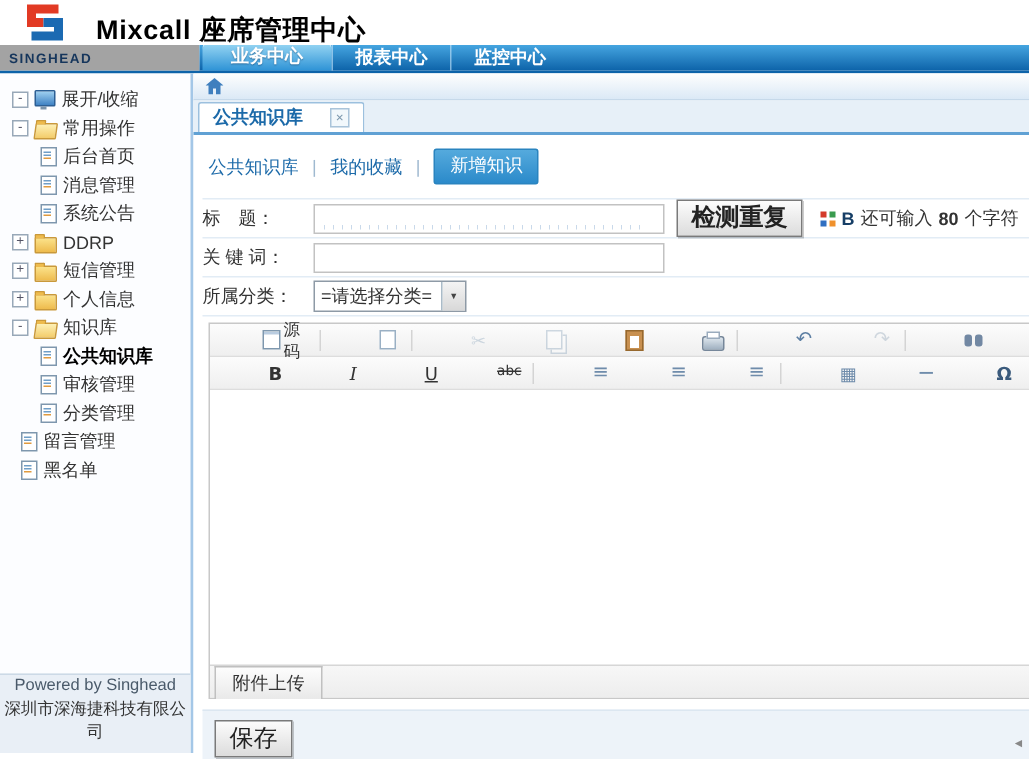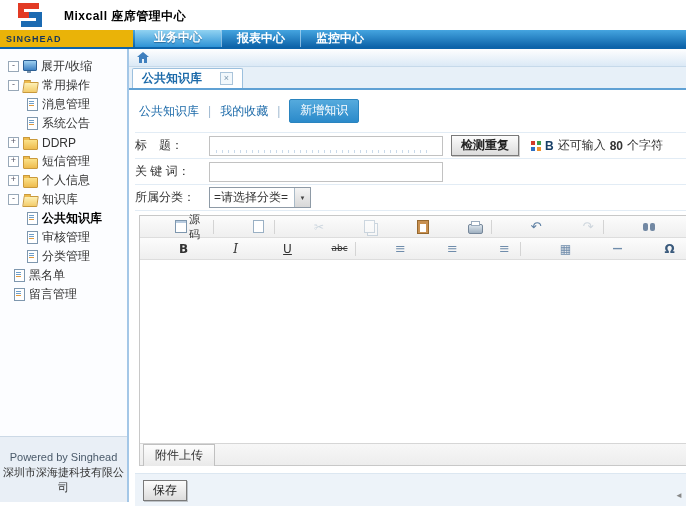--- a/index.html
+++ b/index.html
@@ -2,24 +2,24 @@
 <html><head>
 <meta charset="utf-8">
 <style>
   html,body{margin:0;padding:0;background:#fff;}
   .stage{position:relative;width:686px;height:506px;overflow:hidden;background:#fff;
          font-family:"Liberation Sans",sans-serif;font-size:12px;color:#333;}
 
   
   .header-top{height:30px;position:relative;background:#fff;}
   .logo{position:absolute;left:8px;top:2px;}
-  .app-title{position:absolute;left:64px;top:8px;font-size:12px;font-weight:bold;color:#000;letter-spacing:.5px;}
+  .app-title{position:absolute;left:64px;top:8px;font-size:18px;font-weight:bold;color:#000;letter-spacing:.5px;}
   .header-bottom{display:flex;height:17px;border-bottom:2px solid #0d63a9;}
   .brand-cell{width:127px;display:flex;align-items:center;padding-left:6px;
-              font-size:9px;font-weight:bold;color:#16365c;letter-spacing:1px;background:#eab308;}
+              font-size:9px;font-weight:bold;color:#16365c;letter-spacing:1px;background:#a3a3a3;}
   .nav-bar{flex:1;background:linear-gradient(#45a5e0,#0d63a9);display:flex;align-items:flex-end;padding-left:2px;}
   .nav-tab{line-height:17px;padding:0 15px;color:#fff;font-weight:bold;cursor:pointer;}
   .nav-tab + .nav-tab:not(.active){border-left:1px solid rgba(190,225,248,.65);}
   .nav-tab.active{height:19px;line-height:19px;margin-top:-2px;border-radius:4px 4px 0 0;
     background:linear-gradient(#9ddaf5,#2e93d6);box-shadow:inset 0 1px 0 rgba(255,255,255,.65);
     text-shadow:0 1px 1px rgba(0,40,80,.45);padding:0 19px;}
 
   
   .main-row{display:flex;height:453px;}
   .sidebar{width:127px;flex:0 0 auto;border-right:2px solid #a4c7e7;background:#fcfdff;position:relative;}
@@ -39,21 +39,21 @@
   .i-monitor::after{content:"";position:absolute;left:3px;bottom:-3px;width:4px;height:2px;background:#7b94ab;}
   .i-folder,.i-folder-open{width:13px;height:9px;background:linear-gradient(#fbe28a,#eebb4d);
     border:1px solid #c9993b;border-radius:1px;position:relative;margin-top:3px;}
   .i-folder::before,.i-folder-open::before{content:"";position:absolute;top:-3px;left:-1px;width:5px;height:2px;
     background:#eebb4d;border:1px solid #c9993b;border-bottom:none;border-radius:1px 1px 0 0;}
   .i-folder-open{background:linear-gradient(#fdf0b5,#f3cc6a);transform:skewX(-8deg);}
   .i-doc{width:9px;height:11px;background:#fff;border:1px solid #7e97ae;position:relative;}
   .i-doc::before{content:"";position:absolute;left:1px;top:2px;width:5px;height:1px;
     background:#6f9ec7;box-shadow:0 2px 0 #6f9ec7,0 4px 0 #e09a3e;}
   .sidebar-footer{position:absolute;left:0;right:0;bottom:0;background:#e9eff6;border-top:1px solid #ccd9e6;
-    padding:14px 2px 7px;text-align:center;font-size:11px;color:#4a5a6a;}
+    padding:1px 2px 7px;text-align:center;font-size:11px;color:#4a5a6a;}
   .sidebar-footer .l2{color:#333;margin-top:2px;}
 
   
   .datebar{height:17px;background:linear-gradient(#fefefe,#dbe9f6);border-bottom:1px solid #c6d9ea;
     display:flex;align-items:center;gap:5px;padding-left:8px;font-weight:bold;color:#3a3a3a;flex:0 0 auto;}
   .tabstrip{height:21px;background:#e7f0f8;border-bottom:2px solid #60a1d4;display:flex;align-items:flex-end;
     padding-left:3px;flex:0 0 auto;}
   .tab{background:#fff;border:1px solid #9cc0de;border-bottom:none;height:19px;display:flex;align-items:center;
     padding:0 9px;gap:18px;border-radius:2px 2px 0 0;font-weight:bold;color:#1c6aa9;cursor:pointer;}
   .tab-close{width:11px;height:11px;border:1px solid #aac4da;background:#f2f8fc;font-size:9px;line-height:10px;
@@ -67,21 +67,21 @@
   .btn-primary{background:linear-gradient(#55aadd,#2b8aca);border:1px solid #2a84bf;color:#fff;
     padding:2px 10px 3px;border-radius:2px;cursor:pointer;font-size:12px;font-family:inherit;}
 
   .form-rows{border-top:1px solid #e2ecf5;margin-right:22px;}
   .form-row{display:flex;align-items:center;height:25px;border-bottom:1px solid #e2ecf5;}
   .flabel{width:66px;margin-right:8px;color:#333;flex:0 0 auto;}
   .tinput{width:226px;height:18px;border:1px solid #c2c2c2;font:12px "Liberation Sans",sans-serif;padding:0 3px;}
   .title-ticks{background-image:repeating-linear-gradient(90deg,#c9d9ea 0 1px,transparent 1px 6px);
     background-size:212px 3px;background-repeat:no-repeat;background-position:6px 13px;}
   .btn-bevel{border:1px solid #7a7a7a;background:linear-gradient(#fcfcfc,#dcdcdc);padding:1px 9px;
-    font-size:12px;color:#222;font-family:Liberation Mono, monospace;box-shadow:1px 1px 0 rgba(0,0,0,.2);cursor:pointer;}
+    font-size:16px;color:#222;font-family:Liberation Mono, monospace;box-shadow:1px 1px 0 rgba(0,0,0,.2);cursor:pointer;}
   .btn-check{margin-left:8px;font-weight:bold;}
   .counter{display:flex;align-items:center;gap:4px;margin-left:12px;}
   .i-grid{width:10px;height:10px;background:
     linear-gradient(#d43b2a,#d43b2a) 0 0/4px 4px no-repeat,
     linear-gradient(#3a9b4f,#3a9b4f) 6px 0/4px 4px no-repeat,
     linear-gradient(#2f6fc2,#2f6fc2) 0 6px/4px 4px no-repeat,
     linear-gradient(#f0912c,#f0912c) 6px 6px/4px 4px no-repeat;}
   .counter .b{font-weight:bold;color:#163e66;}
   .counter .num{font-weight:bold;}
   .fake-select{display:inline-flex;align-items:center;border:1px solid #8e9aa6;background:#fff;height:19px;
@@ -186,20 +186,24 @@
             <span class="icn i-monitor"></span>
             <span class="lbl">展开/收缩</span>
           </div>
           <div class="tree-row lvl-0">
             <span class="tree-toggle">-</span>
             <span class="icn i-folder-open"></span>
             <span class="lbl">常用操作</span>
           </div>
           <div class="tree-row lvl-1">
             <span class="icn i-doc"></span>
+            <span class="lbl">后台首页</span>
+          </div>
+          <div class="tree-row lvl-1">
+            <span class="icn i-doc"></span>
             <span class="lbl">消息管理</span>
           </div>
           <div class="tree-row lvl-1">
             <span class="icn i-doc"></span>
             <span class="lbl">系统公告</span>
           </div>
           <div class="tree-row lvl-0">
             <span class="tree-toggle">+</span>
             <span class="icn i-folder"></span>
             <span class="lbl">DDRP</span>
@@ -226,25 +230,25 @@
           <div class="tree-row lvl-1">
             <span class="icn i-doc"></span>
             <span class="lbl">审核管理</span>
           </div>
           <div class="tree-row lvl-1">
             <span class="icn i-doc"></span>
             <span class="lbl">分类管理</span>
           </div>
           <div class="tree-row lvl-mid">
             <span class="icn i-doc"></span>
+            <span class="lbl">留言管理</span>
+          </div>
+          <div class="tree-row lvl-mid">
+            <span class="icn i-doc"></span>
             <span class="lbl">黑名单</span>
-          </div>
-          <div class="tree-row lvl-mid">
-            <span class="icn i-doc"></span>
-            <span class="lbl">留言管理</span>
           </div>
         </div>
       <div class="sidebar-footer">
         <div class="l1">Powered by Singhead</div>
         <div class="l2">深圳市深海捷科技有限公司</div>
       </div>
     </aside>
 
     <section class="main">
       <div class="datebar">

